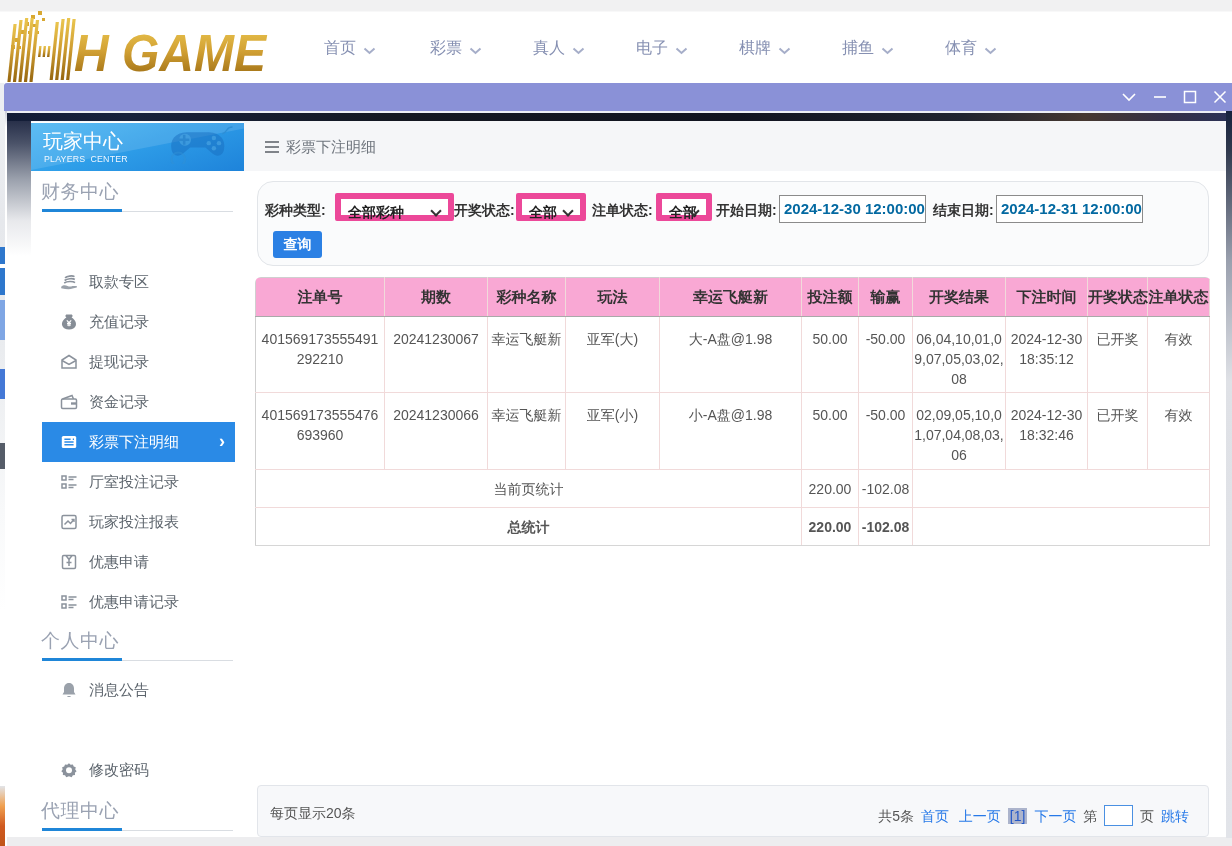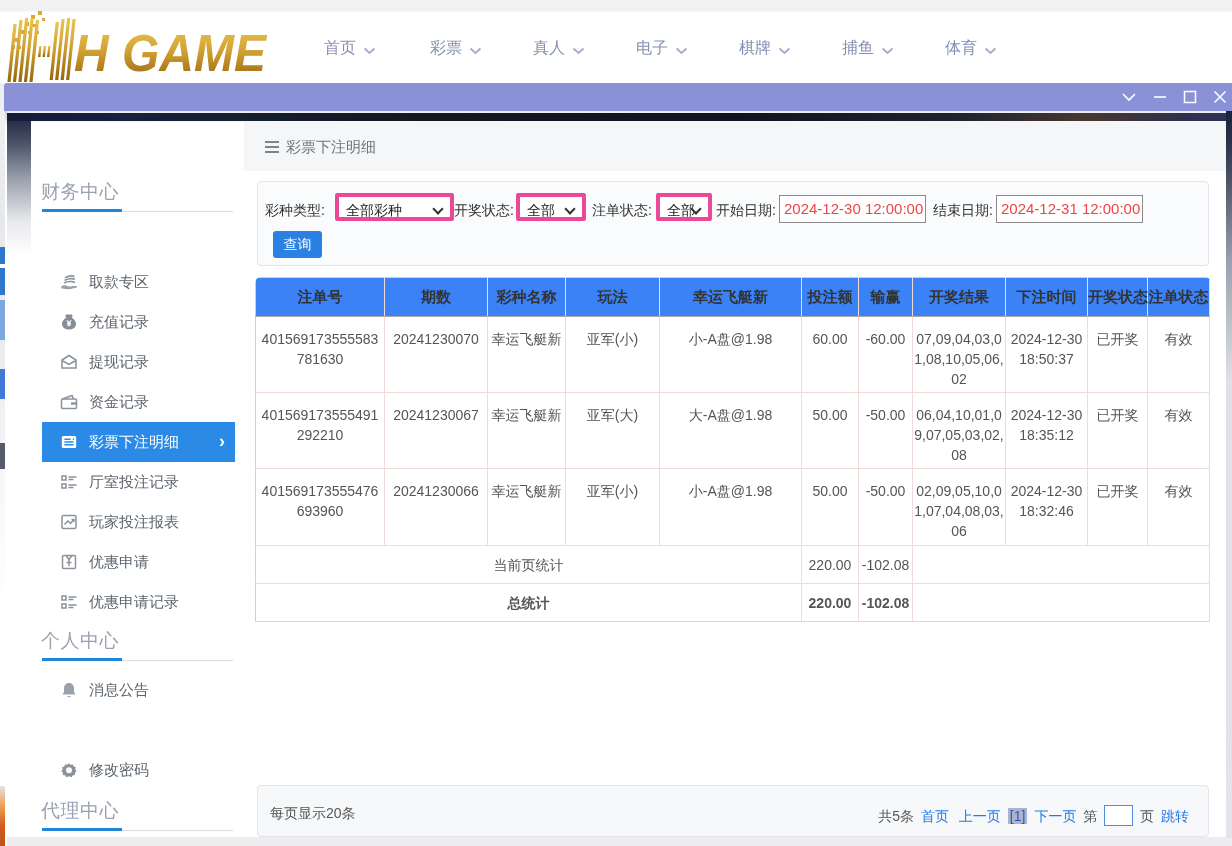--- a/index.html
+++ b/index.html
@@ -35,30 +35,30 @@
 .mitem .mi{position:absolute;left:29px;top:11px;width:18px;height:18px;}
 .mitem .mt{position:absolute;left:58px;}
 .mactive{left:11px;width:193px;background:#2a8ae6;color:#fff;}
 .mactive .mi{left:18px;}
 .mactive .mt{left:47px;}
 .mactive .arr{position:absolute;right:10px;top:-1px;font-size:18px;color:#fff;font-weight:bold;}
 
 #main{position:absolute;left:237px;top:0;width:982px;height:717px;background:#fff;}
 #mainstrip{position:absolute;left:0;top:0;width:982px;height:50px;background:#f5f6f8;}
 #crumb{position:absolute;left:20px;top:17px;height:20px;font-size:15px;color:#6f757d;}
-#fpanel{position:absolute;left:13px;top:60px;width:952px;height:85px;background:#fafbfc;border:1px solid #e2e5e9;border-radius:4px;}
+#fpanel{position:absolute;left:13px;top:60px;width:952px;height:85px;background:#fafbfc;border:1px solid #e2e5e9;border-radius:16px;font-weight:bold;}
 .flabel{position:absolute;top:20px;font-size:14px;color:#333;}
-.fsel{position:absolute;top:11px;height:28px;border:4px solid #ec4899;border-radius:2px;background:#fff;font-size:14px;color:#222;line-height:26px;padding-left:7px;}
+.fsel{position:absolute;top:11px;height:28px;border:6px solid #ec4899;border-radius:2px;background:#fff;font-size:14px;color:#222;line-height:26px;padding-left:7px;}
 .fsel b{position:absolute;right:8px;top:8px;width:8px;height:8px;border-right:2.2px solid #333;border-bottom:2.2px solid #333;transform:rotate(45deg);font-weight:normal;}
-.finput{position:absolute;top:13px;height:28px;border:1px solid #8b8b8b;background:#fff;font-size:15px;color:#ef4444;line-height:26px;padding-left:4px;white-space:nowrap;}
+.finput{position:absolute;top:13px;height:28px;border:1px solid #8b8b8b;background:#fff;font-size:15px;color:#0369a1;line-height:26px;padding-left:4px;white-space:nowrap;}
 #qbtn{position:absolute;left:15px;top:49px;width:49px;height:27px;background:#2b80e4;border-radius:3px;color:#fff;font-size:14px;text-align:center;line-height:27px;}
 
 #tblwrap{position:absolute;left:11px;top:156px;width:956px;height:499px;border-radius:6px;overflow:hidden;}
 #tbl{position:absolute;left:0;top:0;width:954px;border-collapse:collapse;table-layout:fixed;background:#fff;}
-#tbl th{background:#3b82f6;font-size:15px;color:#333;font-weight:bold;height:39px;white-space:nowrap;}
+#tbl th{background:#f9a8d4;font-size:15px;color:#333;font-weight:bold;height:39px;white-space:nowrap;}
 #tbl td{font-size:14px;color:#555;text-align:center;word-break:break-all;line-height:20px;}
 #tbl th,#tbl td{border:1px solid #f1dada;padding:0;}
 #tbl td{padding:0 1px;}
 #tbl .c1{padding:0 3px;}
 #tbl .r{height:76px;}
 #tbl .r td{vertical-align:top;padding-top:12px;}
 #tbl .s{height:38px;}
 #tbl tr>:first-child{border-left:1px solid #cfcfcf;}
 #tbl tr>:last-child{border-right:1px solid #ecdada;}
 #tbl tbody tr:last-child>*{border-bottom:1px solid #d6d6d6;font-weight:bold;}
@@ -150,20 +150,40 @@
     <svg class="wc" style="left:1207px;" width="18" height="28" viewBox="0 0 18 28">
         <path d="M3.5 8.5 L14.5 19.5 M14.5 8.5 L3.5 19.5" fill="none" stroke="#fff" stroke-width="1.5"></path>
       </svg>
   </div>
   <div id="win">
     <div id="wline"></div>
       <div id="dband"></div>
     <div id="page">
       <div id="pgleft"></div>
       <div id="sbar">
+        <div id="sbhead">
+          <div style="position:absolute;left:-10px;top:-34px;width:250px;height:58px;background:rgba(255,255,255,0.12);transform:rotate(-11deg);"></div>
+          <svg style="position:absolute;right:3px;top:1px;" width="78" height="40" viewBox="0 0 92 44">
+            <g fill="#186dc0" opacity="0.5">
+              <path d="M28 8 C14 8 8 18 10 28 C11 36 18 38 24 33 L32 26 L50 26 L58 33 C64 38 71 36 72 28 C74 18 68 8 54 8 Z"></path>
+            </g>
+            <g fill="#4aa6e4" opacity="0.65">
+              <circle cx="26" cy="17" r="7"></circle>
+                <circle cx="60" cy="15" r="2.6"></circle>
+                <circle cx="66" cy="21" r="2.6"></circle>
+                <circle cx="54" cy="21" r="2.6"></circle>
+                <circle cx="60" cy="27" r="2.6"></circle>
+            </g>
+            <path d="M25 11 L25 23 M19 17 L31 17" stroke="#2a86cf" stroke-width="3" opacity="0.9"></path>
+            <path d="M70 10 C78 6 74 2 82 2" stroke="#2f8fd6" stroke-width="1.6" fill="none"></path>
+            <circle cx="18" cy="40" r="8" fill="none" stroke="#2f8fd6" stroke-width="2.5" opacity="0.5"></circle>
+          </svg>
+          <div class="t1">玩家中心</div>
+          <div class="t2">PLAYERS CENTER</div>
+        </div>
         <div class="sectitle" style="top:57px;">财务中心</div>
         <div class="suline" style="top:89px;">
             <i></i>
           </div>
         <div class="mitem" style="top:140px;">
             <svg class="mi" viewBox="0 0 18 18">
               <g fill="none" stroke="#8b929c" stroke-width="1.7">
                 <path d="M5 4.5 C7 2.8 12.5 2.6 14.5 4.2" transform="rotate(-6 9 4)"></path>
                 <path d="M4.6 7.2 C7 5.5 12.8 5.3 14.8 6.9" transform="rotate(-4 9 7)"></path>
                 <path d="M4.2 9.9 C7 8.2 13 8 15 9.6"></path>
@@ -302,33 +322,20 @@
                   <th>投注额</th>
                   <th>输赢</th>
                   <th class="c8">开奖结果</th>
                   <th>下注时间</th>
                   <th>开奖状态</th>
                   <th>注单状态</th>
                 </tr>
               </thead>
           <tbody>
           <tr class="r">
-                  <td class="c1">401569173555583781630</td>
-                  <td>20241230070</td>
-                  <td>幸运飞艇新</td>
-                  <td>亚军(小)</td>
-                  <td>小-A盘@1.98</td>
-                  <td>60.00</td>
-                  <td>-60.00</td>
-                  <td class="c8">07,09,04,03,01,08,10,05,06,02</td>
-                  <td>2024-12-30 18:50:37</td>
-                  <td>已开奖</td>
-                  <td>有效</td>
-                </tr>
-          <tr class="r">
                   <td class="c1">401569173555491292210</td>
                   <td>20241230067</td>
                   <td>幸运飞艇新</td>
                   <td>亚军(大)</td>
                   <td>大-A盘@1.98</td>
                   <td>50.00</td>
                   <td>-50.00</td>
                   <td class="c8">06,04,10,01,09,07,05,03,02,08</td>
                   <td>2024-12-30 18:35:12</td>
                   <td>已开奖</td>

